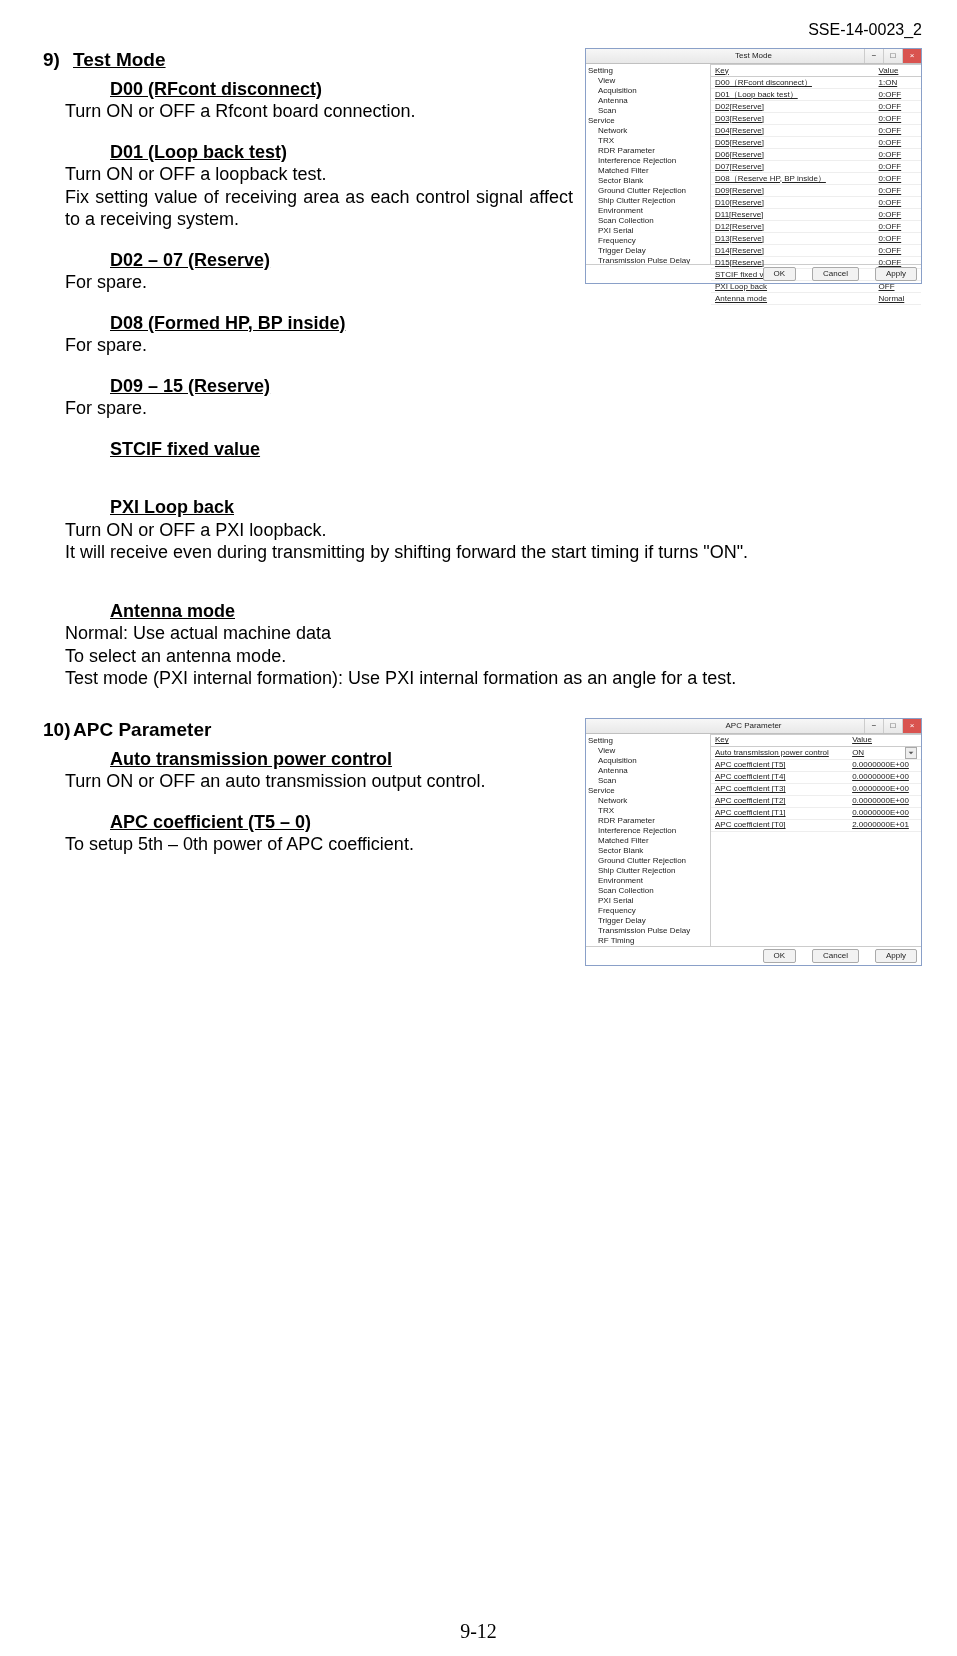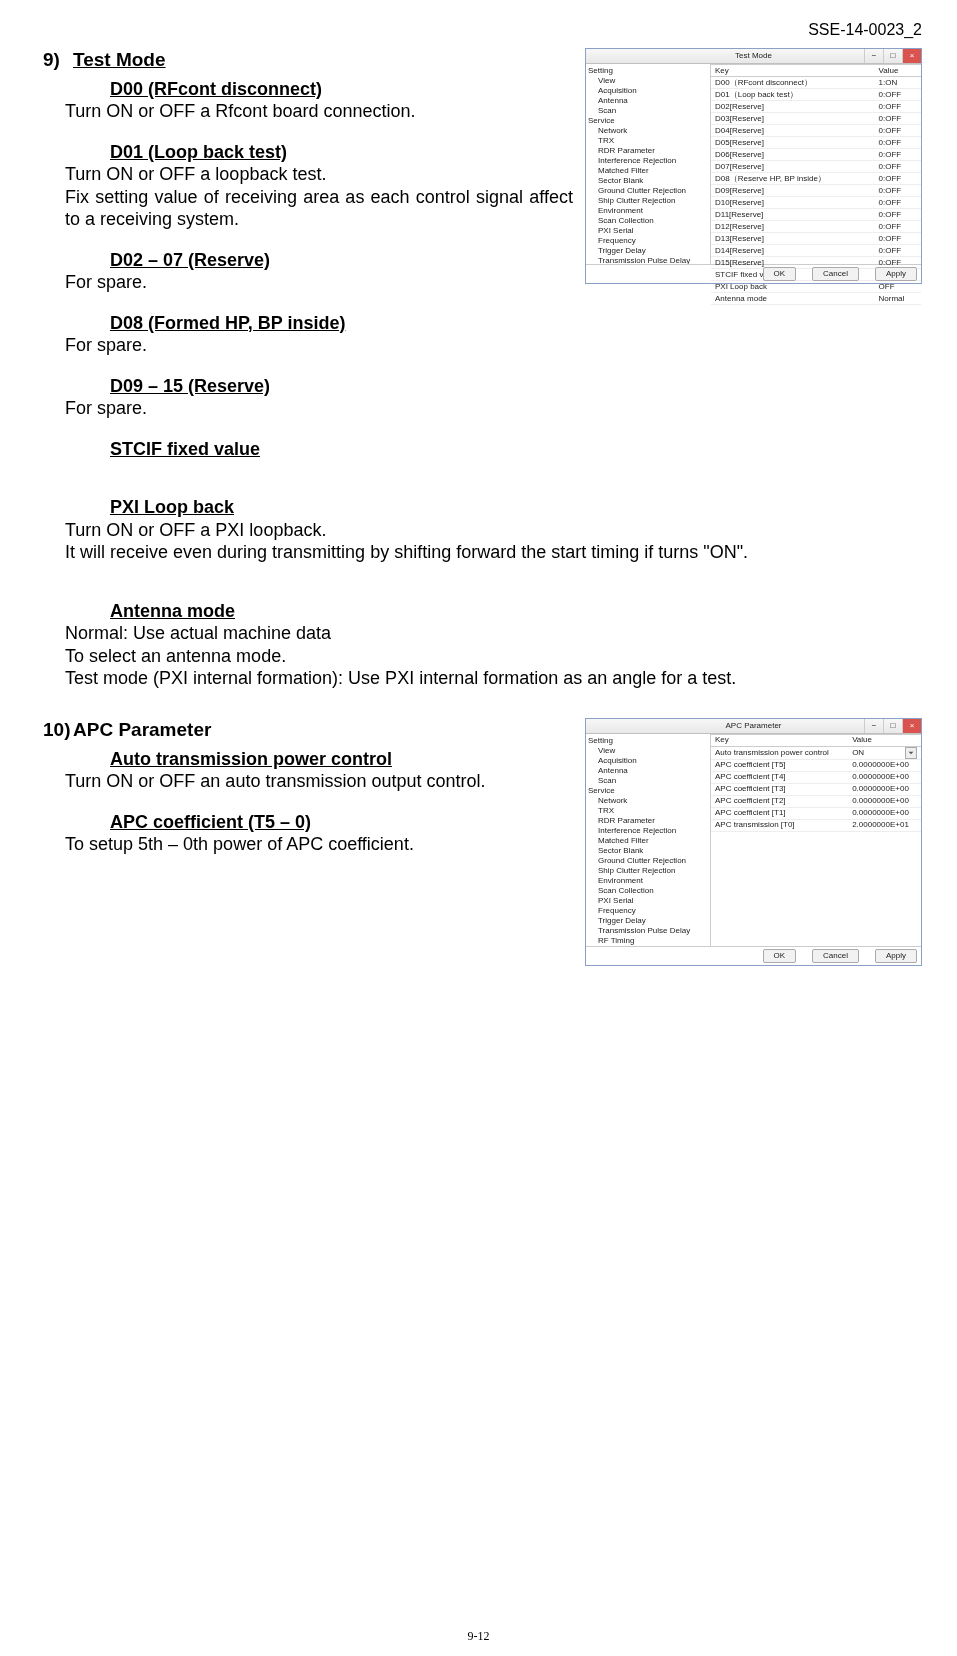--- a/index.html
+++ b/index.html
@@ -92,20 +92,21 @@
     overflow:hidden;
     white-space: nowrap;
   }
   .tree-pane .lvl0 { }
   .tree-pane .lvl1 { padding-left: 10px; }
   .table-pane { flex: 1; display:flex; flex-direction:column; }
   .table-pane table {
     width: 100%;
     border-collapse: collapse;
     font-size: 8px;
+    text-decoration: underline;
   }
   .table-pane th, .table-pane td {
     text-align: left;
     padding: 0 4px;
     height: 11px;
     border-bottom: 1px solid #eee;
     white-space: nowrap;
   }
   .table-pane th {
     border-top: 1px solid #ccc;
@@ -128,21 +129,21 @@
     padding: 1px 10px;
     border-radius:2px;
   }
   .page-number {
     position:absolute;
     bottom: 12px;
     left: 0;
     right: 0;
     text-align:center;
     font-family: "Times New Roman", serif;
-    font-size:12px;
+    font-size:20px;
   }
   .clearfloat { clear:both; }
   .val-dd { display:flex; align-items:center; }
   .val-dd span { flex:1; }
   .val-dd .caret {
     width:10px; height:10px; border:1px solid #aaa; background:#eee;
     display:flex; align-items:center; justify-content:center;
   }
   .caret svg { width:6px; height:6px; }
 </style>
@@ -384,21 +385,21 @@
                 </tr>
                 <tr>
                   <td>APC coefficient [T2]</td>
                   <td>0.0000000E+00</td>
                 </tr>
                 <tr>
                   <td>APC coefficient [T1]</td>
                   <td>0.0000000E+00</td>
                 </tr>
                 <tr>
-                  <td>APC transmission [T0]</td>
+                  <td>APC coefficient [T0]</td>
                   <td>2.0000000E+01</td>
                 </tr>
               </tbody>
           </table>
         </div>
       </div>
       <div class="win-footer">
         <div class="btn">OK</div>
         <div class="btn">Cancel</div>
         <div class="btn">Apply</div>

